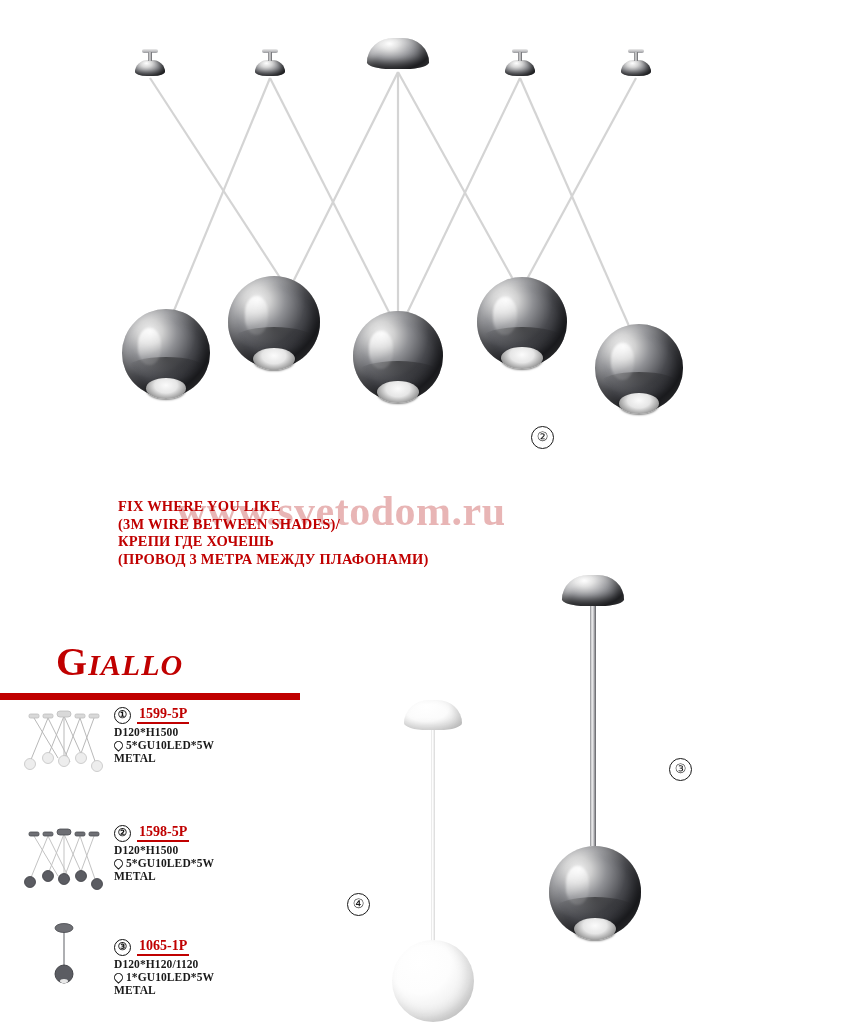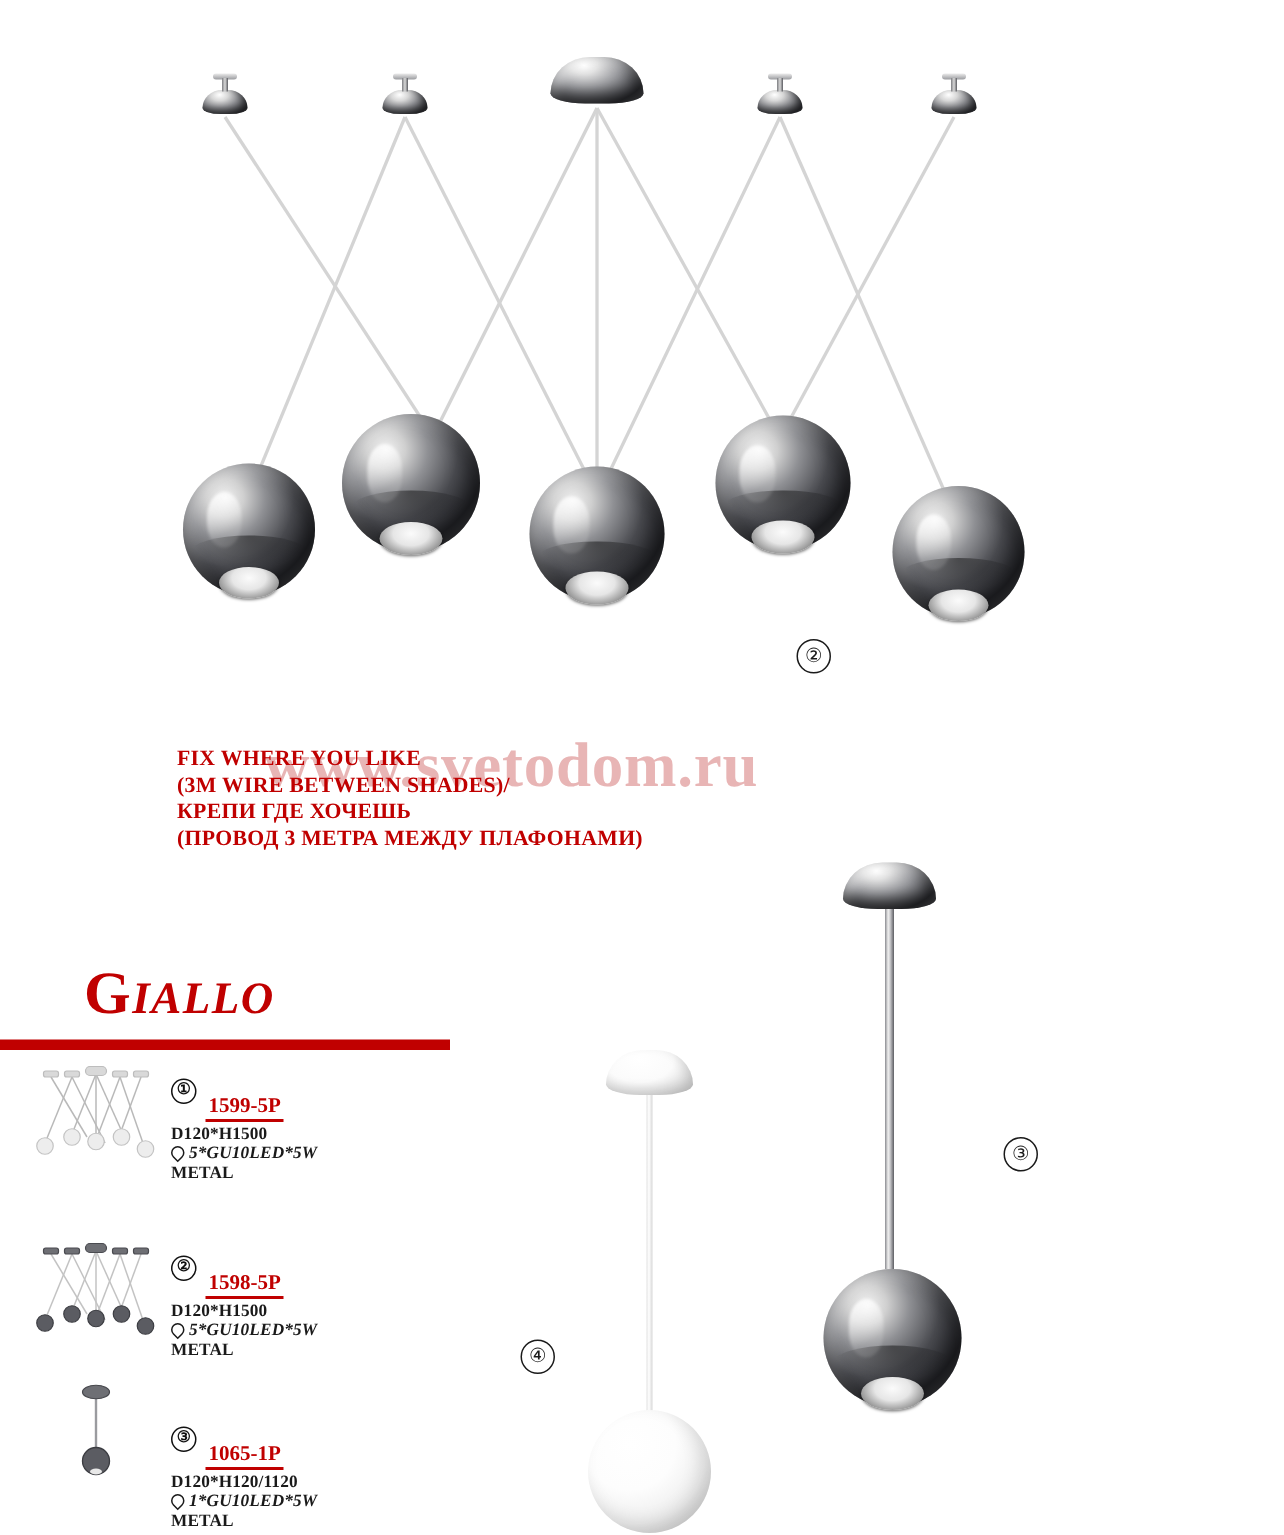--- a/index.html
+++ b/index.html
@@ -182,35 +182,34 @@
     font-family: "Liberation Serif", serif;
     font-weight: bold;
     font-size: 14px;
     color: #111;
   }
   .code-line .code {
     color: #c00000;
     border-bottom: 2px solid #c00000;
     padding: 0 2px 1px 2px;
     line-height: 15px;
-    margin-top: 24px;
   }
   .spec {
     font-family: "Liberation Serif", serif;
     font-size: 11.5px;
     font-weight: bold;
     color: #1a1a1a;
     line-height: 13px;
     margin-top: 2px;
     letter-spacing: .1px;
   }
   .spec .lampline {
     display: flex;
+    align-items: center;
     gap: 3px;
-    font-style: italic;
   }
 
   .circ {
     display: inline-block;
     width: 15px;
     height: 15px;
     border: 1px solid #111;
     border-radius: 50%;
     text-align: center;
     font-size: 10.5px;

